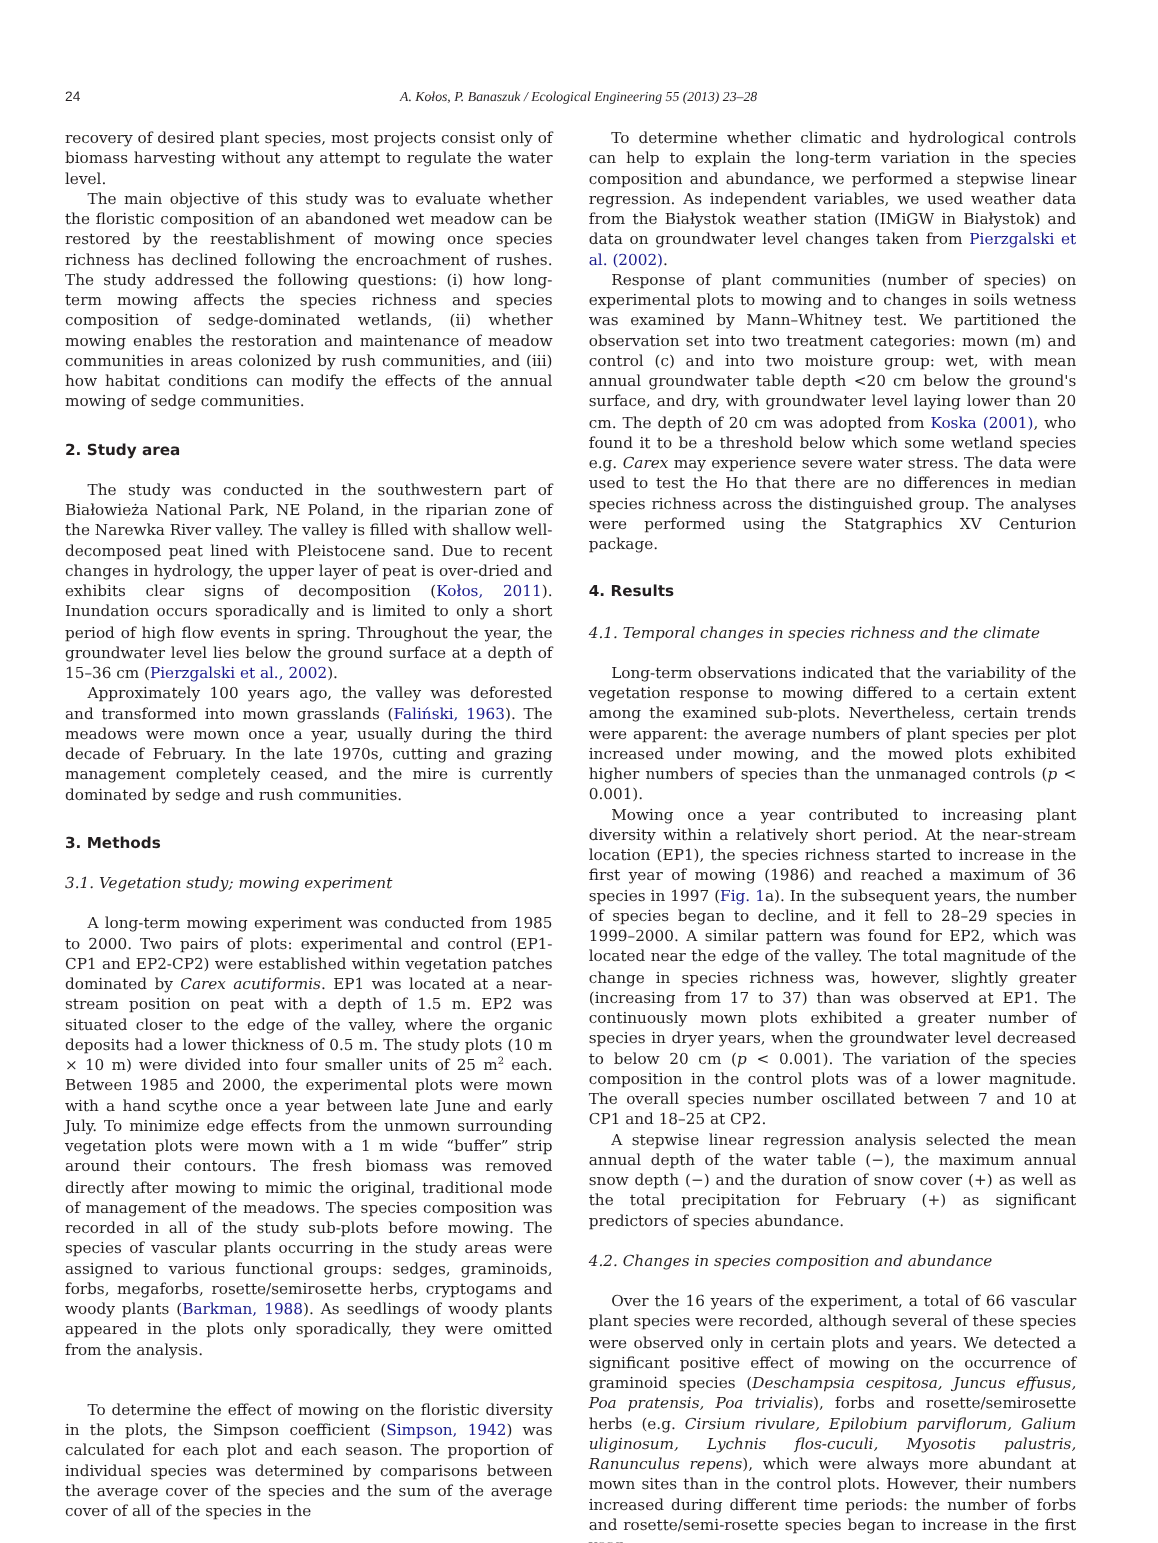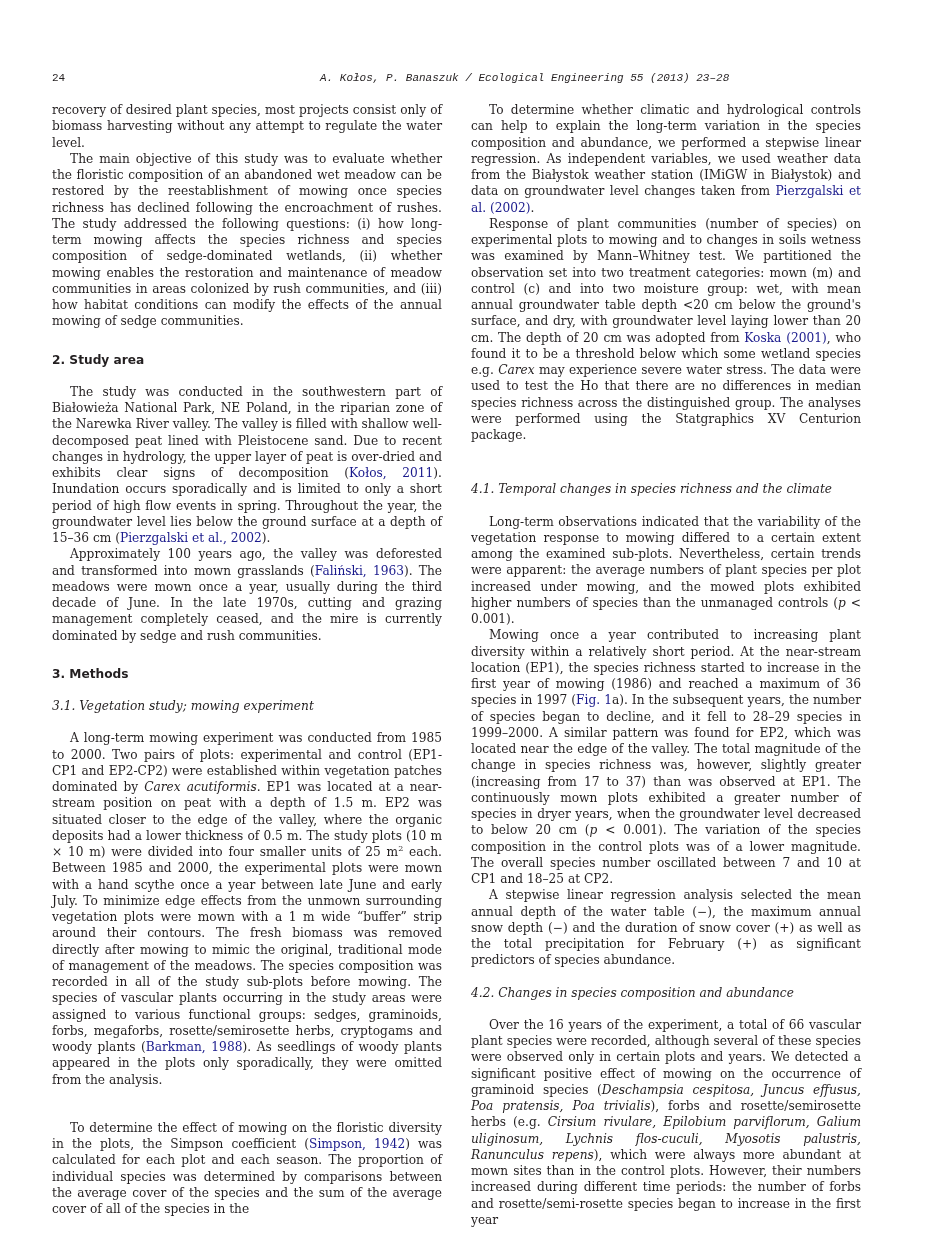--- a/index.html
+++ b/index.html
@@ -1,22 +1,22 @@
 <!DOCTYPE html>
 <html><head>
 <meta charset="utf-8">
 <style>
   html, body { margin: 0; padding: 0; background: #ffffff; }
   body { width: 926px; height: 1234px; position: relative; overflow: hidden;
          font-family: "DejaVu Serif", "Liberation Serif", serif; color: #231f20; }
   .header { position: absolute; top: 72px; left: 52px; right: 52px; height: 16px;
             font-size: 10.5px; }
-  .page-num { position: absolute; left: 0; top: 0; font-family: Liberation Mono, monospace; font-size: 11px; text-align: right; }
+  .page-num { position: absolute; left: 0; top: 0; font-family: Liberation Sans, sans-serif; font-size: 11px; text-align: right; }
   .running-head { position: absolute; left: 268px; top: 0; font-style: italic;
-                  font-family: Liberation Mono, monospace; font-size: 11px; }
+                  font-family: Liberation Serif, serif; font-size: 11px; }
   .col { position: absolute; top: 102px; width: 390px; font-size: 12.2px;
          line-height: 16.25px; text-align: justify; hyphens: manual; }
   .col-left { left: 52px; }
   .col-right { left: 471px; }
   p { margin: 0; }
   p.ind { text-indent: 18px; }
   h2 { font-size: 12.2px; font-weight: bold; margin: 0; line-height: 16.25px;
        font-family: "DejaVu Sans", "Liberation Sans", sans-serif; }
   h3 { font-size: 12.2px; font-weight: normal; font-style: italic; margin: 0; line-height: 16.25px; }
   .gap-before-h2 { height: 22px; }
@@ -36,39 +36,40 @@
 </div>
 
 <div class="col col-left">
   <p>recovery of desired plant species, most projects consist only of biomass harvesting without any attempt to regulate the water level.</p>
   <p class="ind">The main objective of this study was to evaluate whether the floristic composition of an abandoned wet meadow can be restored by the reestablishment of mowing once species richness has declined following the encroachment of rushes. The study addressed the following questions: (i) how long-term mowing affects the species richness and species composition of sedge-dominated wetlands, (ii) whether mowing enables the restoration and maintenance of meadow communities in areas colonized by rush communities, and (iii) how habitat conditions can modify the effects of the annual mowing of sedge communities.</p>
 
   <div class="gap-before-h2"></div>
   <h2>2.  Study area</h2>
   <div class="gap-after-h2"></div>
   <p class="ind"><span>The study was conducted in the southwestern part of Białowieża National Park, NE Poland, in the riparian zone of the Narewka River valley. The valley is filled with shallow well-decomposed peat lined with Pleistocene sand. Due to recent changes in hydrology, the upper layer of peat is over-dried and exhibits clear signs of decomposition (</span><a class="ref">Kołos, 2011</a><span>). Inundation occurs sporadically and is limited to only a short period of high flow events in spring. Throughout the year, the groundwater level lies below the ground surface at a depth of 15–36 cm (</span><a class="ref">Pierzgalski et al., 2002</a><span>).</span></p>
-  <p class="ind"><span>Approximately 100 years ago, the valley was deforested and transformed into mown grasslands (</span><a class="ref">Faliński, 1963</a><span>). The meadows were mown once a year, usually during the third decade of June. In the late 1970s, cutting and grazing management completely ceased, and the mire is currently dominated by sedge and rush communities.</span></p>
+  <p class="ind"><span>Approximately 100 years ago, the valley was deforested and transformed into mown grasslands (</span><a class="ref">Faliński, 1963</a><span>). The meadows were mown once a year, usually during the third decade of February. In the late 1970s, cutting and grazing management completely ceased, and the mire is currently dominated by sedge and rush communities.</span></p>
 
   <div class="gap-before-h2"></div>
   <h2>3.  Methods</h2>
   <div class="gap-after-h2"></div>
   <h3>3.1.  Vegetation study; mowing experiment</h3>
   <div class="gap-after-h3"></div>
   <p class="ind"><span>A long-term mowing experiment was conducted from 1985 to 2000. Two pairs of plots: experimental and control (EP1-CP1 and EP2-CP2) were established within vegetation patches dominated by </span><i>Carex acutiformis</i><span>. EP1 was located at a near-stream position on peat with a depth of 1.5 m. EP2 was situated closer to the edge of the valley, where the organic deposits had a lower thickness of 0.5 m. The study plots (10 m × 10 m) were divided into four smaller units of 25 m</span><sup>2</sup><span> each. Between 1985 and 2000, the experimental plots were mown with a hand scythe once a year between late June and early July. To minimize edge effects from the unmown surrounding vegetation plots were mown with a 1 m wide “buffer” strip around their contours. The fresh biomass was removed directly after mowing to mimic the original, traditional mode of management of the meadows. The species composition was recorded in all of the study sub-plots before mowing. The species of vascular plants occurring in the study areas were assigned to various functional groups: sedges, graminoids, forbs, megaforbs, rosette/semirosette herbs, cryptogams and woody plants (</span><a class="ref">Barkman, 1988</a><span>). As seedlings of woody plants appeared in the plots only sporadically, they were omitted from the analysis.</span></p>
 
   <div class="gap-before-h3"></div>
   <div class="gap-after-h3"></div>
   <p class="ind"><span>To determine the effect of mowing on the floristic diversity in the plots, the Simpson coefficient (</span><a class="ref">Simpson, 1942</a><span>) was calculated for each plot and each season. The proportion of individual species was determined by comparisons between the average cover of the species and the sum of the average cover of all of the species in the</span></p>
 </div>
 
 <div class="col col-right">
   <p class="ind"><span>To determine whether climatic and hydrological controls can help to explain the long-term variation in the species composition and abundance, we performed a stepwise linear regression. As independent variables, we used weather data from the Białystok weather station (IMiGW in Białystok) and data on groundwater level changes taken from </span><a class="ref">Pierzgalski et al. (2002)</a><span>.</span></p>
   <p class="ind"><span>Response of plant communities (number of species) on experimental plots to mowing and to changes in soils wetness was examined by Mann–Whitney test. We partitioned the observation set into two treatment categories: mown (m) and control (c) and into two moisture group: wet, with mean annual groundwater table depth &lt;20 cm below the ground's surface, and dry, with groundwater level laying lower than 20 cm. The depth of 20 cm was adopted from </span><a class="ref">Koska (2001)</a><span>, who found it to be a threshold below which some wetland species e.g. </span><i>Carex</i><span> may experience severe water stress. The data were used to test the Ho that there are no differences in median species richness across the distinguished group. The analyses were performed using the Statgraphics XV Centurion package.</span></p>
 
   <div class="gap-before-h2"></div>
+  <h2>4.  Results</h2>
   <div class="gap-after-h2"></div>
   <h3>4.1.  Temporal changes in species richness and the climate</h3>
   <div class="gap-after-h3"></div>
   <p class="ind"><span>Long-term observations indicated that the variability of the vegetation response to mowing differed to a certain extent among the examined sub-plots. Nevertheless, certain trends were apparent: the average numbers of plant species per plot increased under mowing, and the mowed plots exhibited higher numbers of species than the unmanaged controls (</span><i>p</i><span> &lt; 0.001).</span></p>
   <p class="ind"><span>Mowing once a year contributed to increasing plant diversity within a relatively short period. At the near-stream location (EP1), the species richness started to increase in the first year of mowing (1986) and reached a maximum of 36 species in 1997 (</span><a class="ref">Fig. 1</a><span>a). In the subsequent years, the number of species began to decline, and it fell to 28–29 species in 1999–2000. A similar pattern was found for EP2, which was located near the edge of the valley. The total magnitude of the change in species richness was, however, slightly greater (increasing from 17 to 37) than was observed at EP1. The continuously mown plots exhibited a greater number of species in dryer years, when the groundwater level decreased to below 20 cm (</span><i>p</i><span> &lt; 0.001). The variation of the species composition in the control plots was of a lower magnitude. The overall species number oscillated between 7 and 10 at CP1 and 18–25 at CP2.</span></p>
   <p class="ind">A stepwise linear regression analysis selected the mean annual depth of the water table (−), the maximum annual snow depth (−) and the duration of snow cover (+) as well as the total precipitation for February (+) as significant predictors of species abundance.</p>
 
   <div class="gap-before-h3"></div>
   <h3>4.2.  Changes in species composition and abundance</h3>
   <div class="gap-after-h3"></div>

